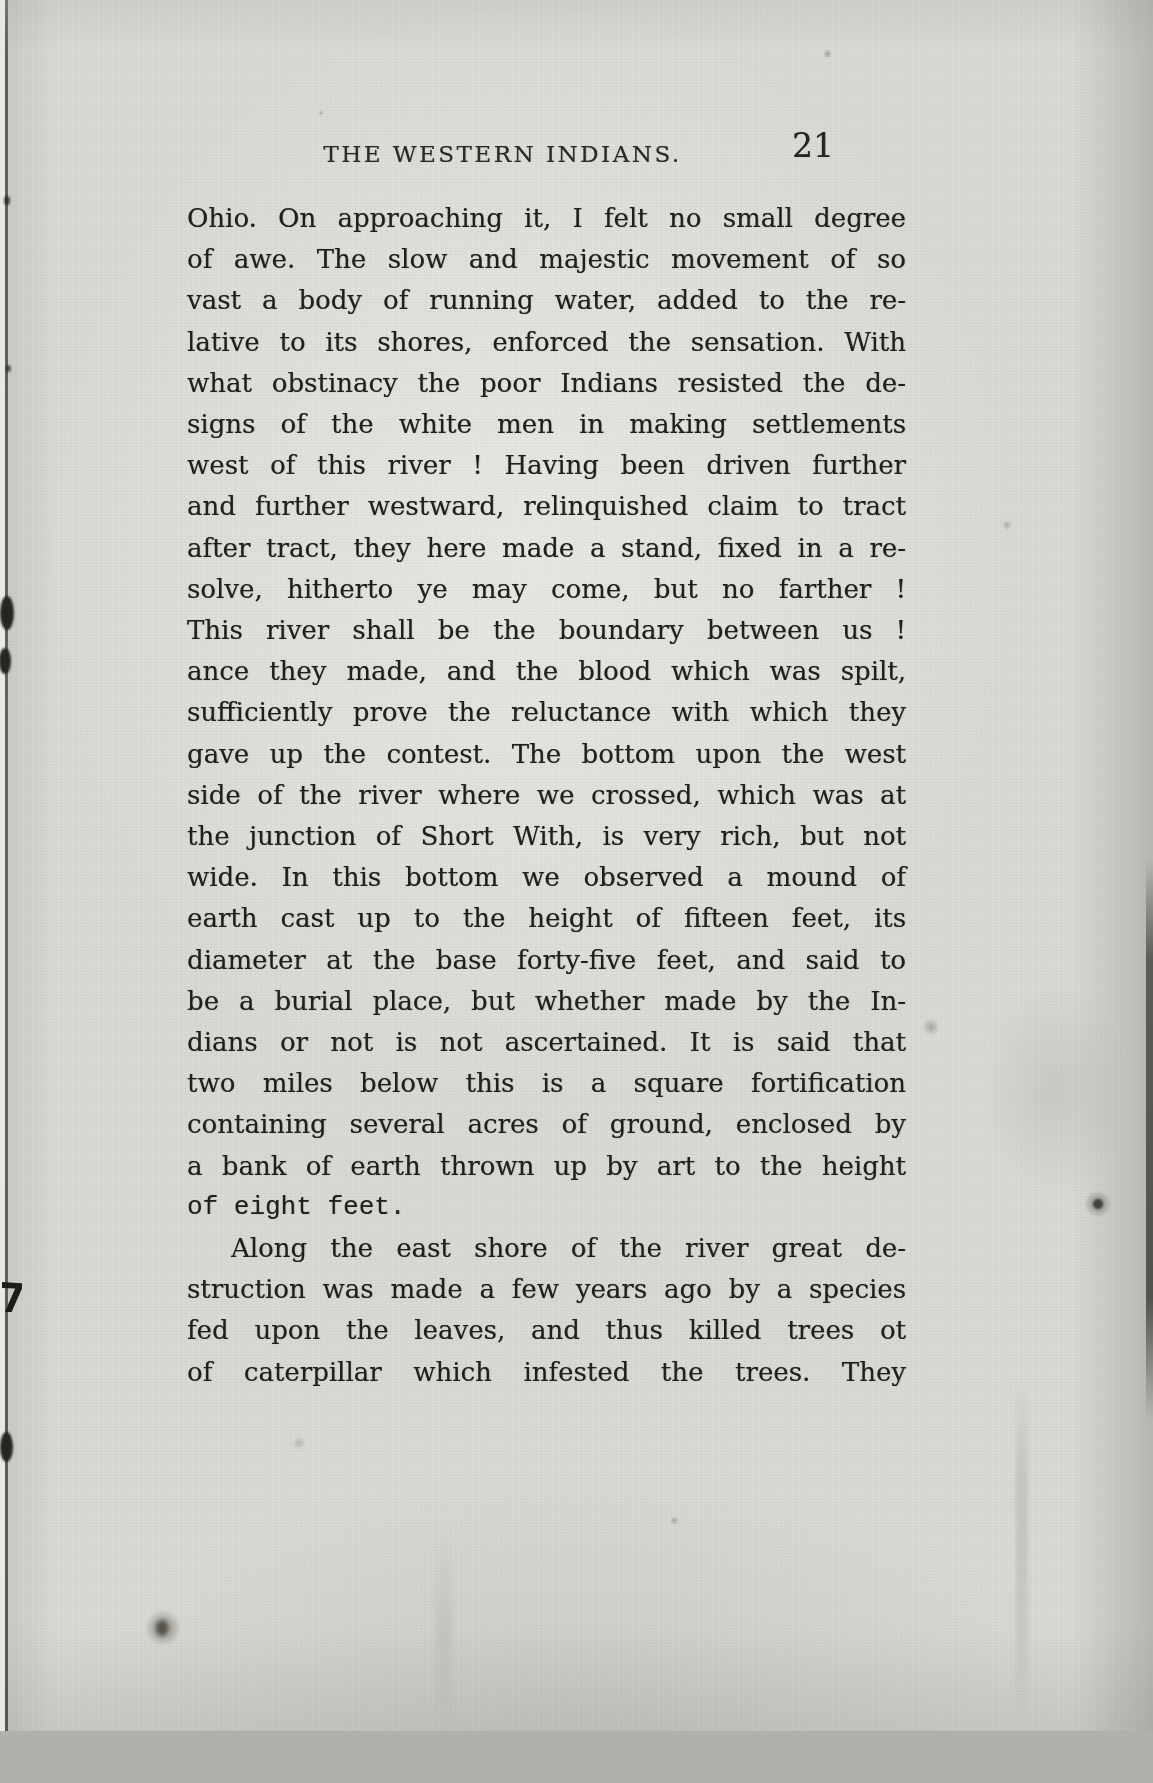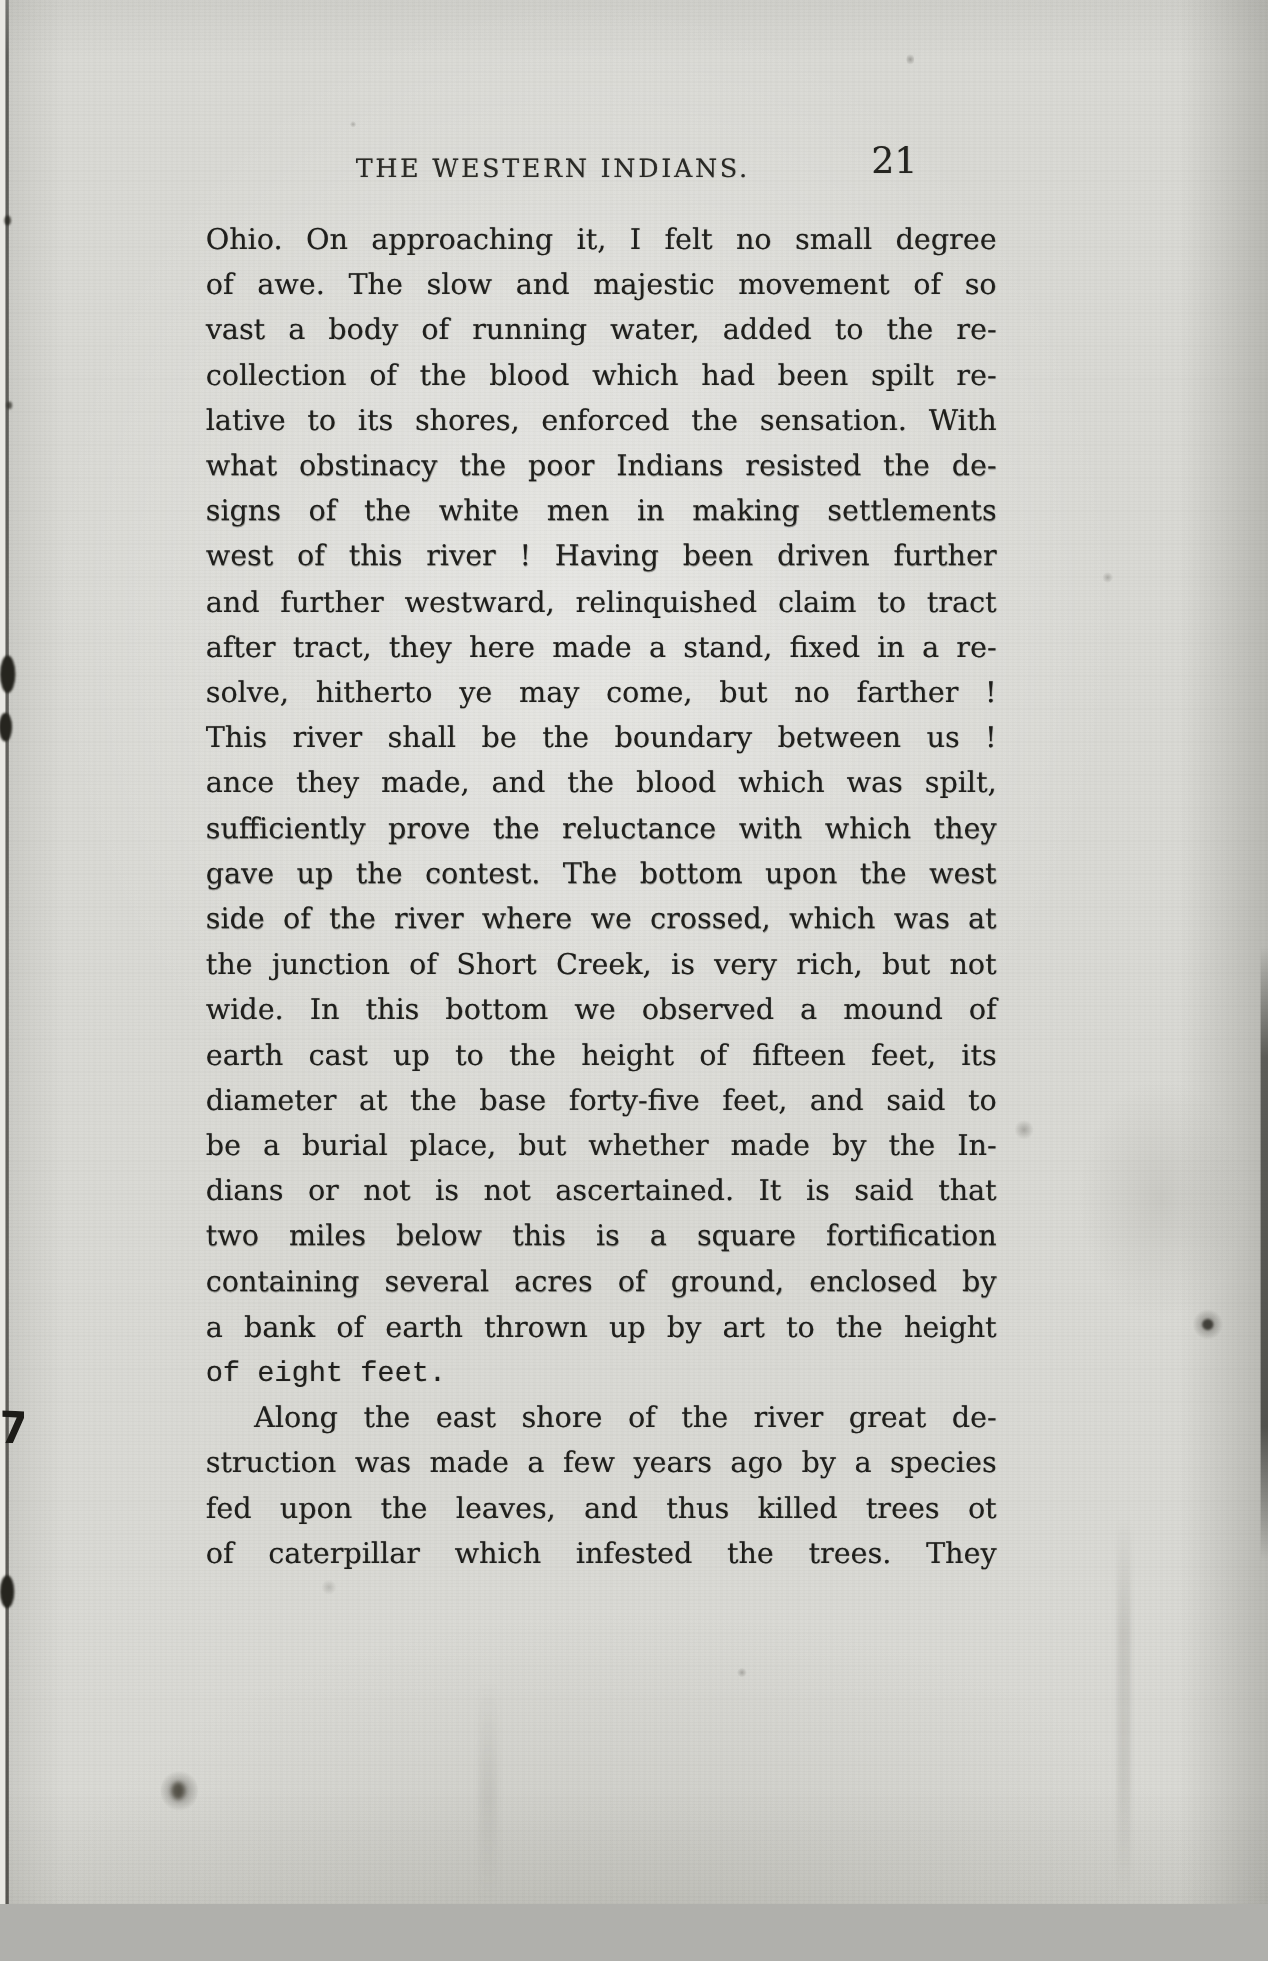--- a/index.html
+++ b/index.html
@@ -133,34 +133,33 @@
 
   <div class="header">
     <div class="running-title">THE WESTERN INDIANS.</div>
     <div class="page-number">21</div>
   </div>
 
   <div class="text-block">
     <div class="line">Ohio. On approaching it, I felt no small degree</div>
     <div class="line">of awe. The slow and majestic movement of so</div>
     <div class="line">vast a body of running water, added to the re-</div>
-    <div class="line">collection of the blood which had been spilt re-</div>
     <div class="line">lative to its shores, enforced the sensation. With</div>
     <div class="line">what obstinacy the poor Indians resisted the de-</div>
     <div class="line">signs of the white men in making settlements</div>
     <div class="line">west of this river ! Having been driven further</div>
     <div class="line">and further westward, relinquished claim to tract</div>
     <div class="line">after tract, they here made a stand, fixed in a re-</div>
     <div class="line">solve, hitherto ye may come, but no farther !</div>
     <div class="line">This river shall be the boundary between us !</div>
     <div class="line">ance they made, and the blood which was spilt,</div>
     <div class="line">sufficiently prove the reluctance with which they</div>
     <div class="line">gave up the contest. The bottom upon the west</div>
     <div class="line">side of the river where we crossed, which was at</div>
-    <div class="line">the junction of Short Creek, is very rich, but not</div>
+    <div class="line">the junction of Short With, is very rich, but not</div>
     <div class="line">wide. In this bottom we observed a mound of</div>
     <div class="line">earth cast up to the height of fifteen feet, its</div>
     <div class="line">diameter at the base forty-five feet, and said to</div>
     <div class="line">be a burial place, but whether made by the In-</div>
     <div class="line">dians or not is not ascertained. It is said that</div>
     <div class="line">two miles below this is a square fortification</div>
     <div class="line">containing several acres of ground, enclosed by</div>
     <div class="line">a bank of earth thrown up by art to the height</div>
     <div class="line par-end">of eight feet.</div>
     <div class="line par-start">Along the east shore of the river great de-</div>

